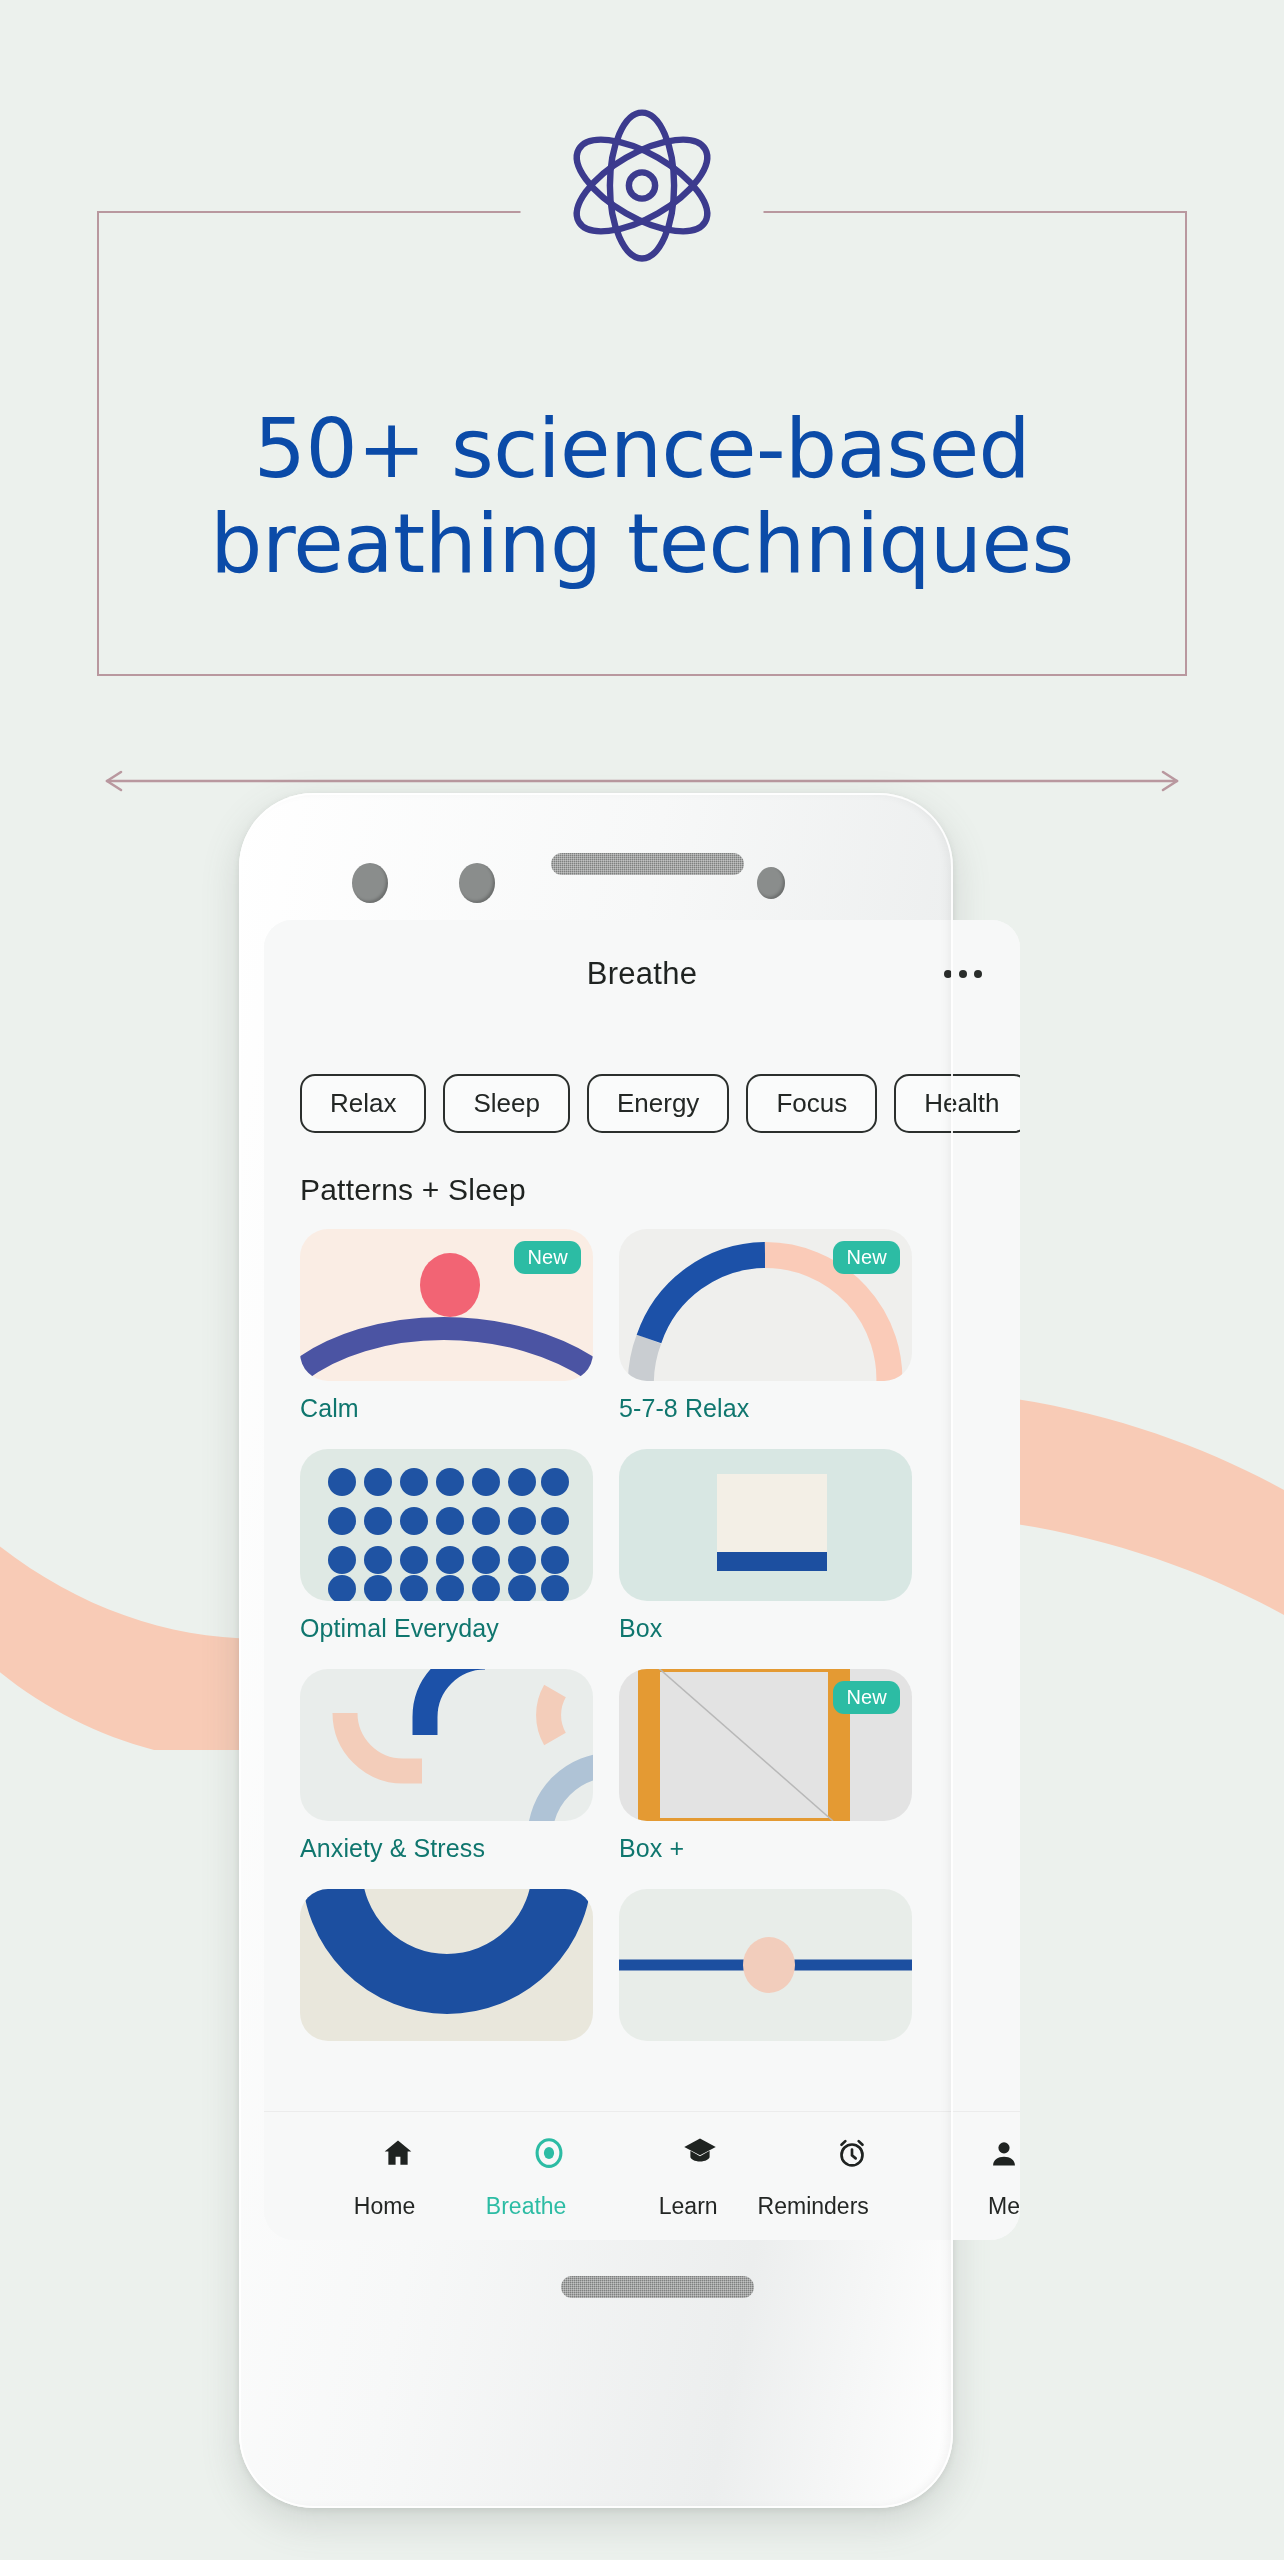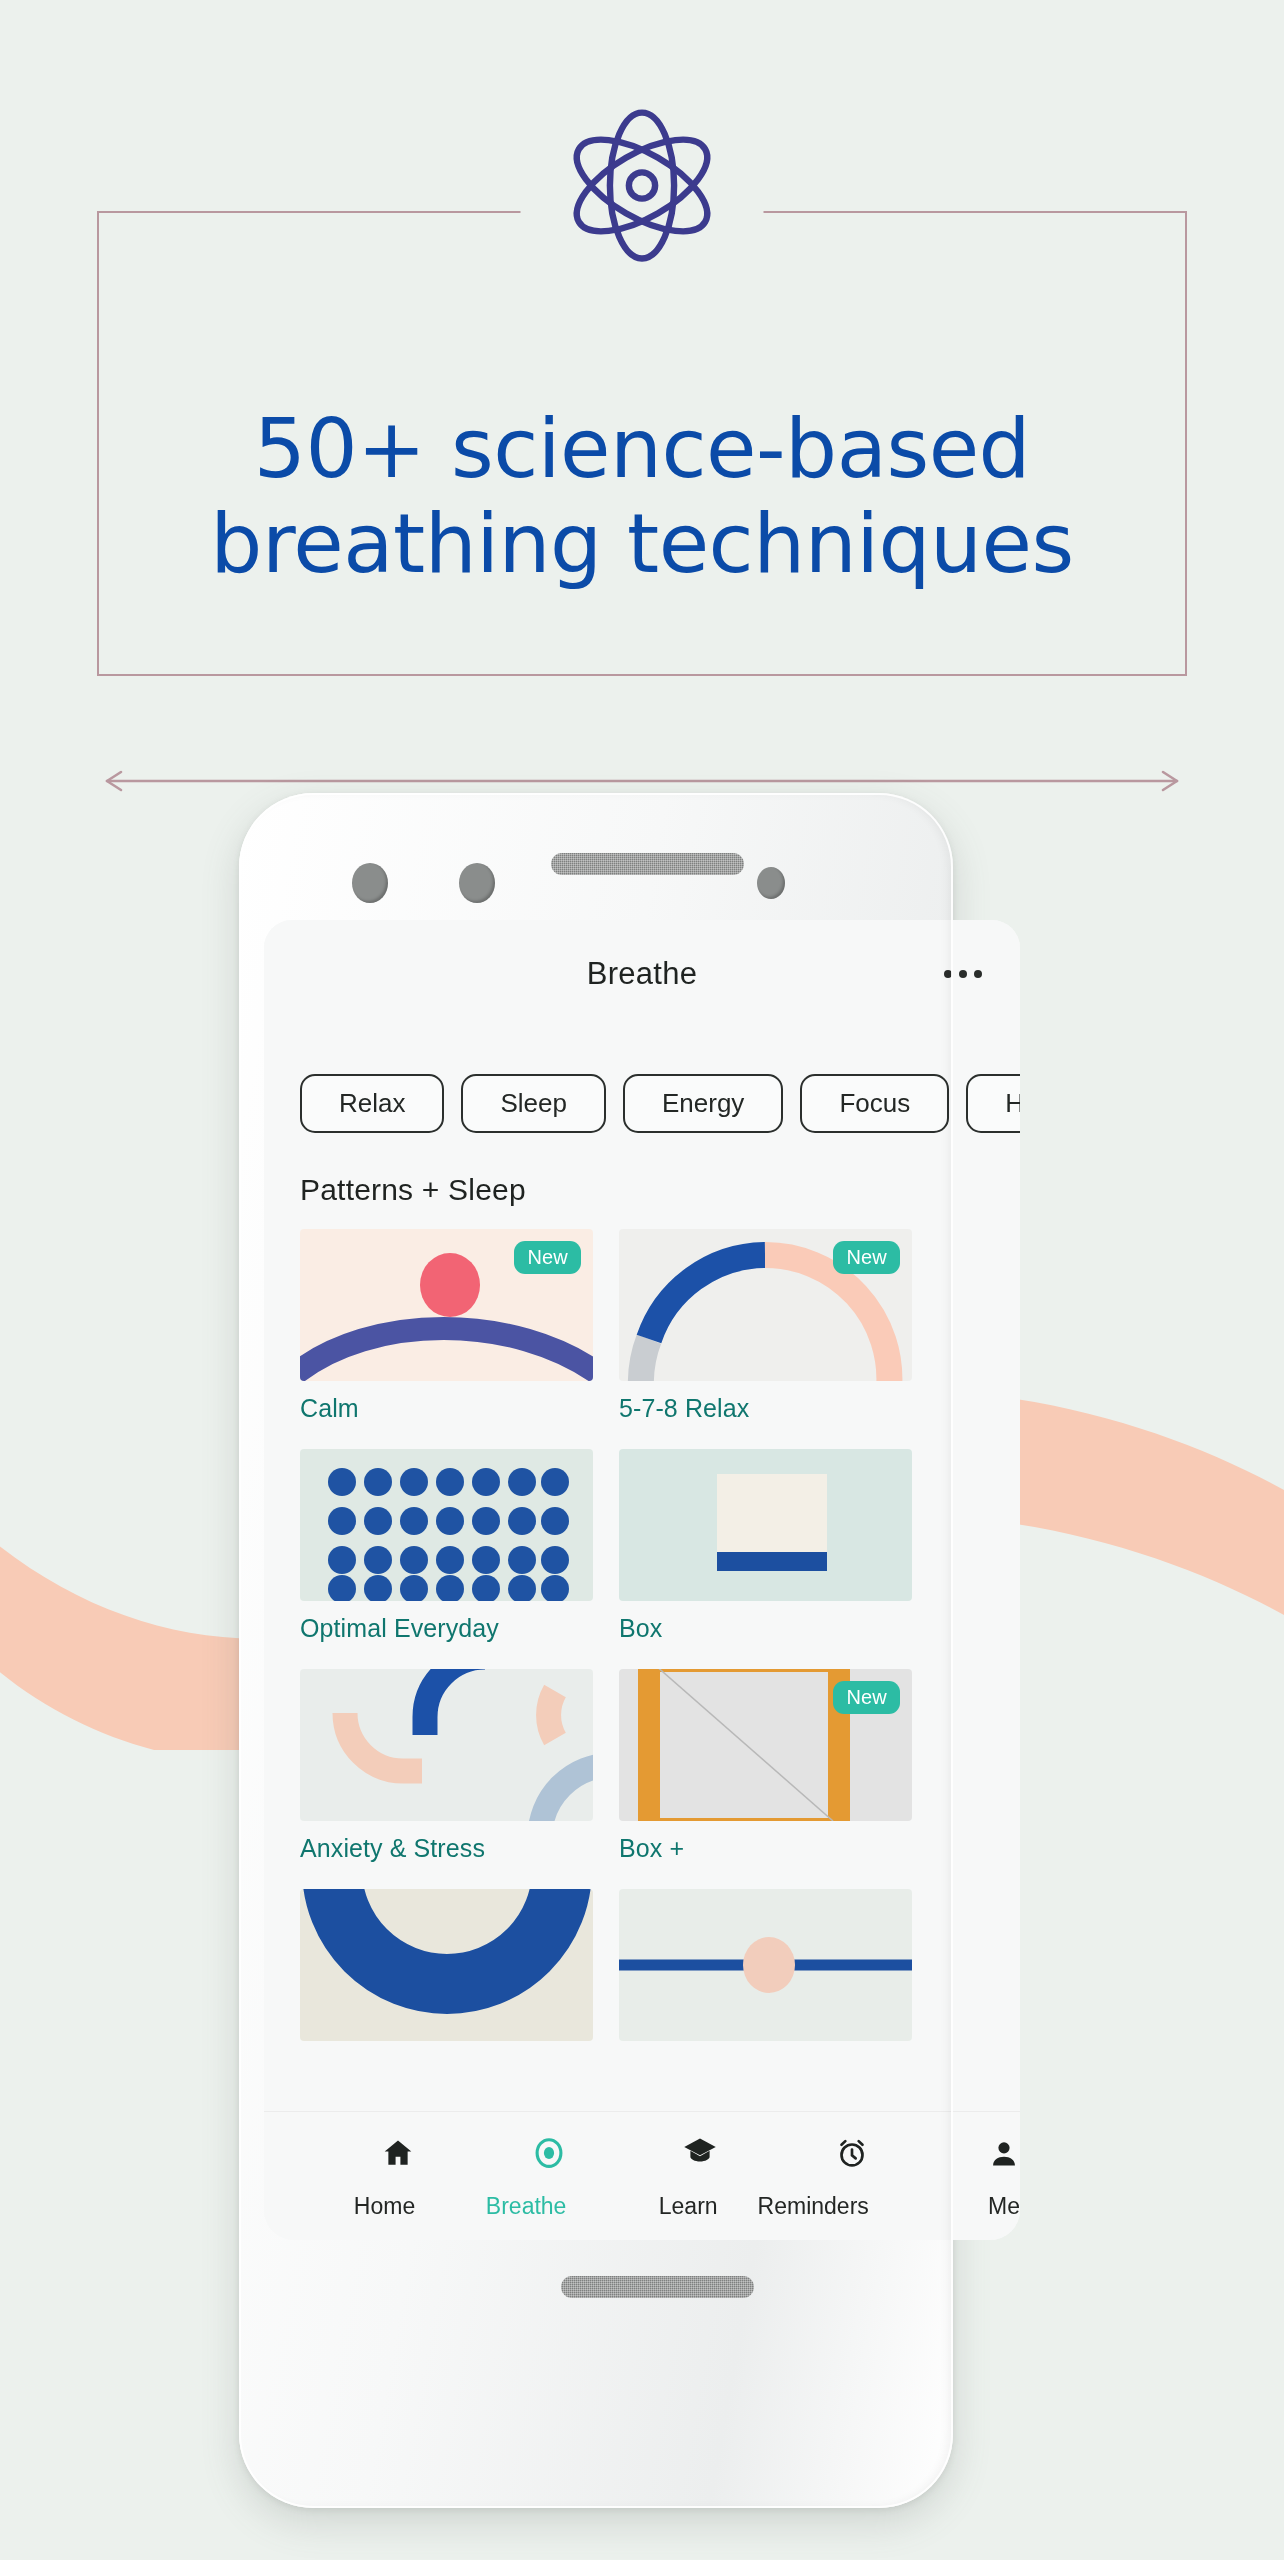--- a/index.html
+++ b/index.html
@@ -77,29 +77,29 @@
   }
   .appbar-title{font-size:31px;color:#1f2321;letter-spacing:.3px;}
   .appbar-more{position:absolute;right:38px;top:50%;transform:translateY(-50%);display:flex;gap:7px;}
   .appbar-more i{width:8px;height:8px;border-radius:50%;background:#2a2d2b;display:block;}
 
   .scroll{flex:1;overflow:hidden;padding:0 0 0 0;position:relative;background:#F7F8F8;}
 
   .chips{display:flex;gap:17px;padding:46px 0 0 36px;}
   .chip{
     flex:0 0 auto;border:2px solid #2b2f2d;border-radius:15px;
-    padding:12px 37px;font-size:26px;color:#232725;background:#FAFBFB;white-space:nowrap;
+    padding:12px 28px;font-size:26px;color:#232725;background:#FAFBFB;white-space:nowrap;
   }
 
   .section-title{padding:40px 0 0 36px;font-size:30px;color:#1f2321;font-weight:400;letter-spacing:.2px;}
 
   .grid{display:grid;grid-template-columns:293px 293px;column-gap:26px;row-gap:26px;padding:22px 0 0 36px;}
   .card{width:293px;}
   .thumb{
-    position:relative;width:293px;height:152px;border-radius:4px;overflow:hidden;
+    position:relative;width:293px;height:152px;border-radius:28px;overflow:hidden;
     background:#EFEFEF;
   }
   .thumb svg{display:block;width:100%;height:100%;}
   .badge{
     position:absolute;right:12px;top:12px;background:#2CBCA4;color:#fff;
     border-radius:11px;padding:5px 13px;font-size:20px;line-height:1.15;letter-spacing:.2px;
   }
   .card-label{margin-top:13px;font-size:25px;color:#0f766e;letter-spacing:.1px;}
 
   

